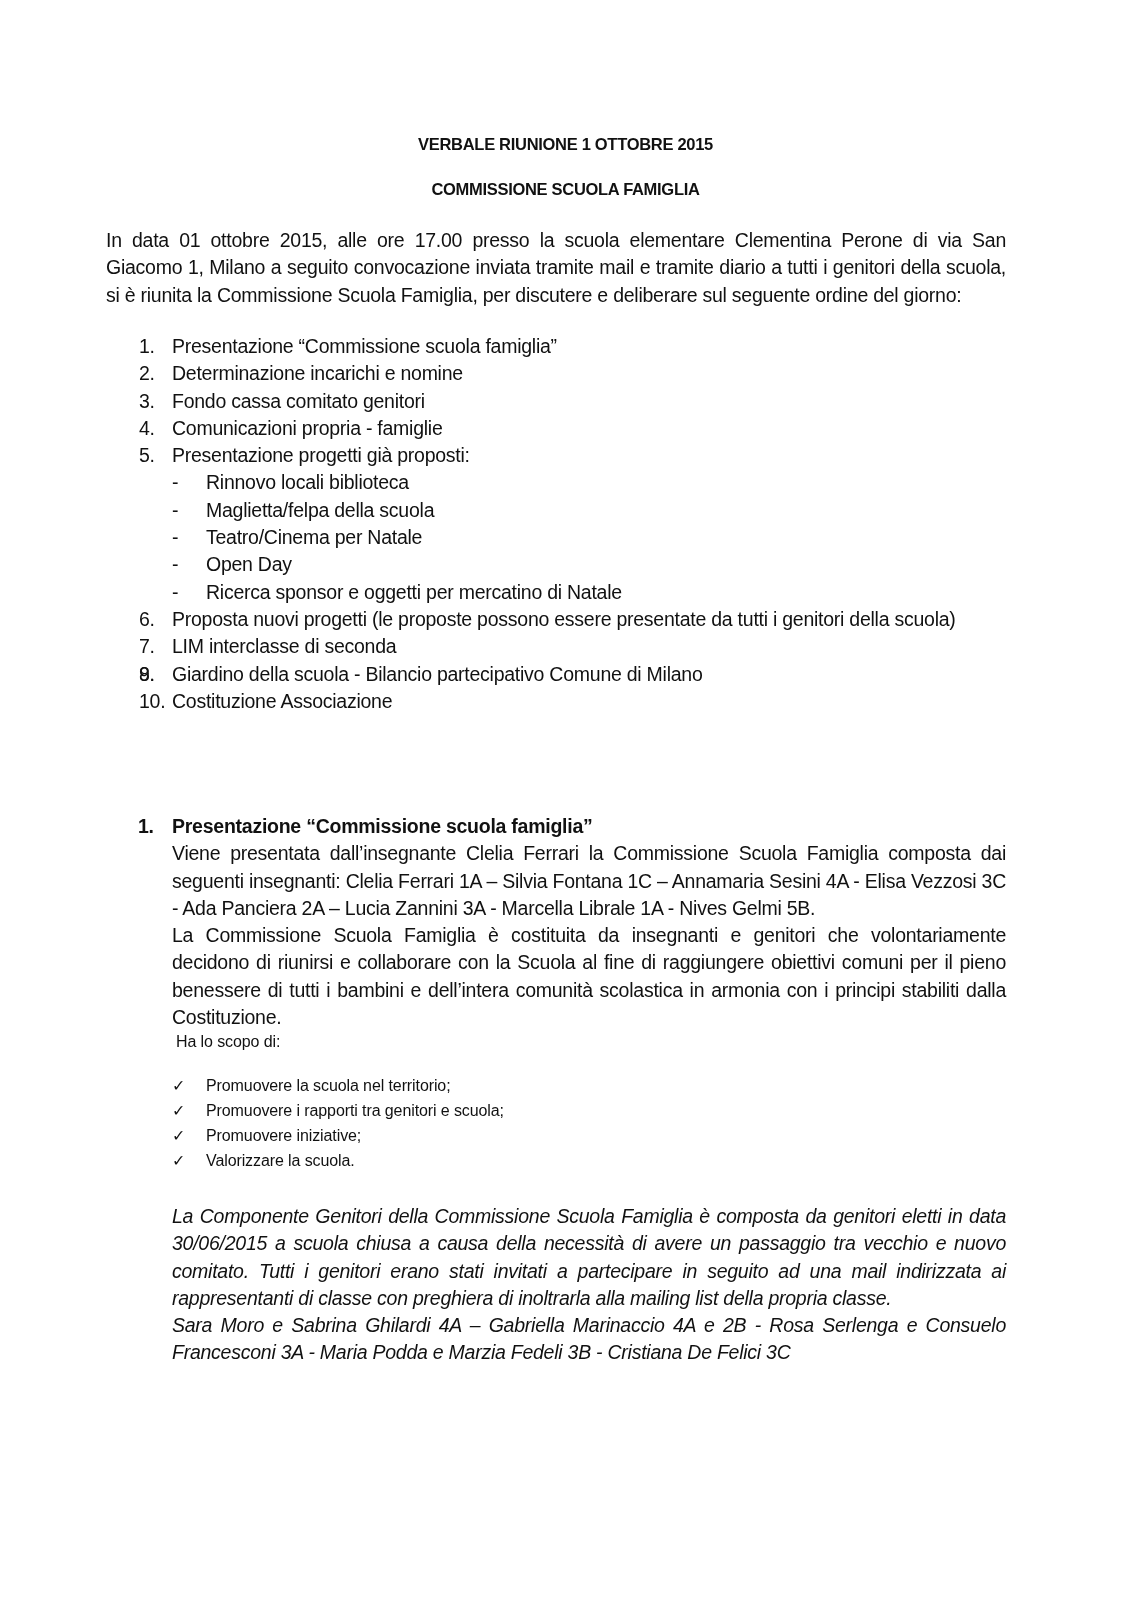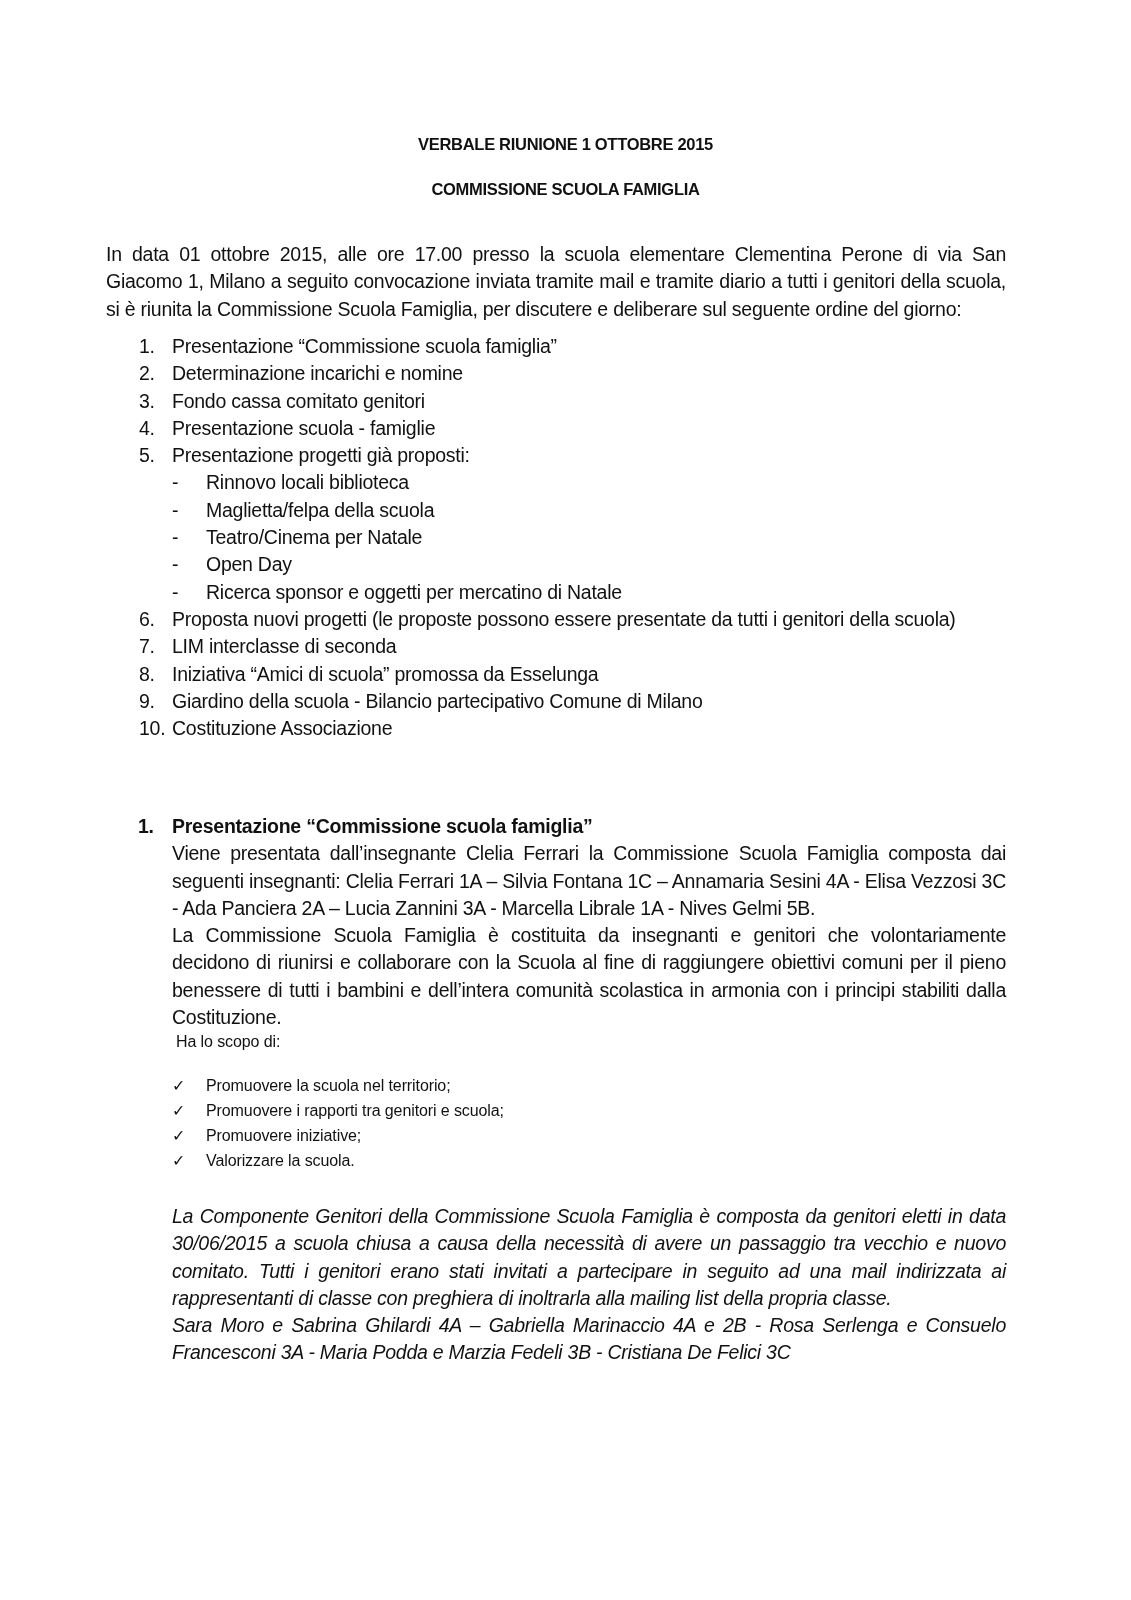--- a/index.html
+++ b/index.html
@@ -27,38 +27,38 @@
     .nojust { text-align: left; }
   </style>
 </head>
 <body>
 
 <div class="page">
 
   <div class="title t1">VERBALE RIUNIONE 1 OTTOBRE 2015</div>
   <div class="title t2">COMMISSIONE SCUOLA FAMIGLIA</div>
 
-  <div class="para" style="top:241px;">
+  <div class="para" style="top:227px;">
     <span>In data 01 ottobre 2015, alle ore 17.00 presso la scuola elementare Clementina Perone di via San Giacomo 1, Milano a seguito convocazione inviata tramite mail e tramite diario a tutti i genitori della scuola, si è riunita la Commissione Scuola Famiglia, per discutere e deliberare sul seguente ordine del giorno:</span>
   </div>
 
   <div class="ol" style="top:333px;">
     <div class="li"><span class="num">1.</span><span>Presentazione “Commissione scuola famiglia”</span></div>
     <div class="li"><span class="num">2.</span><span>Determinazione incarichi e nomine</span></div>
     <div class="li"><span class="num">3.</span><span>Fondo cassa comitato genitori</span></div>
-    <div class="li"><span class="num">4.</span><span>Presentazione scuola - famiglie</span></div>
+    <div class="li"><span class="num">4.</span><span>Comunicazioni propria - famiglie</span></div>
     <div class="li"><span class="num">5.</span><span>Presentazione progetti già proposti:</span></div>
     <div class="sub"><span class="dash">-</span><span>Rinnovo locali biblioteca</span></div>
     <div class="sub"><span class="dash">-</span><span>Maglietta/felpa della scuola</span></div>
     <div class="sub"><span class="dash">-</span><span>Teatro/Cinema per Natale</span></div>
     <div class="sub"><span class="dash">-</span><span>Open Day</span></div>
     <div class="sub"><span class="dash">-</span><span>Ricerca sponsor e oggetti per mercatino di Natale</span></div>
     <div class="li"><span class="num">6.</span><span>Proposta nuovi progetti (le proposte possono essere presentate da tutti i genitori della scuola)</span></div>
     <div class="li"><span class="num">7.</span><span>LIM interclasse di seconda</span></div>
-    <div class="li"><span class="num">8.</span><span>Iniziativa “Amici di scuola” promossa da Esselunga</span></div>
+    <div class="li"><span class="num">8.</span></div>
     <div class="li"><span class="num">9.</span><span>Giardino della scuola - Bilancio partecipativo Comune di Milano</span></div>
     <div class="li dbl"><span class="num">10.</span><span>Costituzione Associazione</span></div>
   </div>
 
   <div class="sec" style="top:813px;">
     <div class="sec-head">
       <span class="num">1.</span>
       <span>Presentazione “Commissione scuola famiglia”</span>
     </div>
     <div class="sec-body">Viene presentata dall’insegnante Clelia Ferrari la Commissione Scuola Famiglia  composta dai seguenti insegnanti: Clelia Ferrari 1A – Silvia Fontana 1C – Annamaria Sesini 4A - Elisa Vezzosi 3C - Ada Panciera 2A – Lucia Zannini 3A - Marcella Librale 1A - Nives Gelmi 5B.</div>

